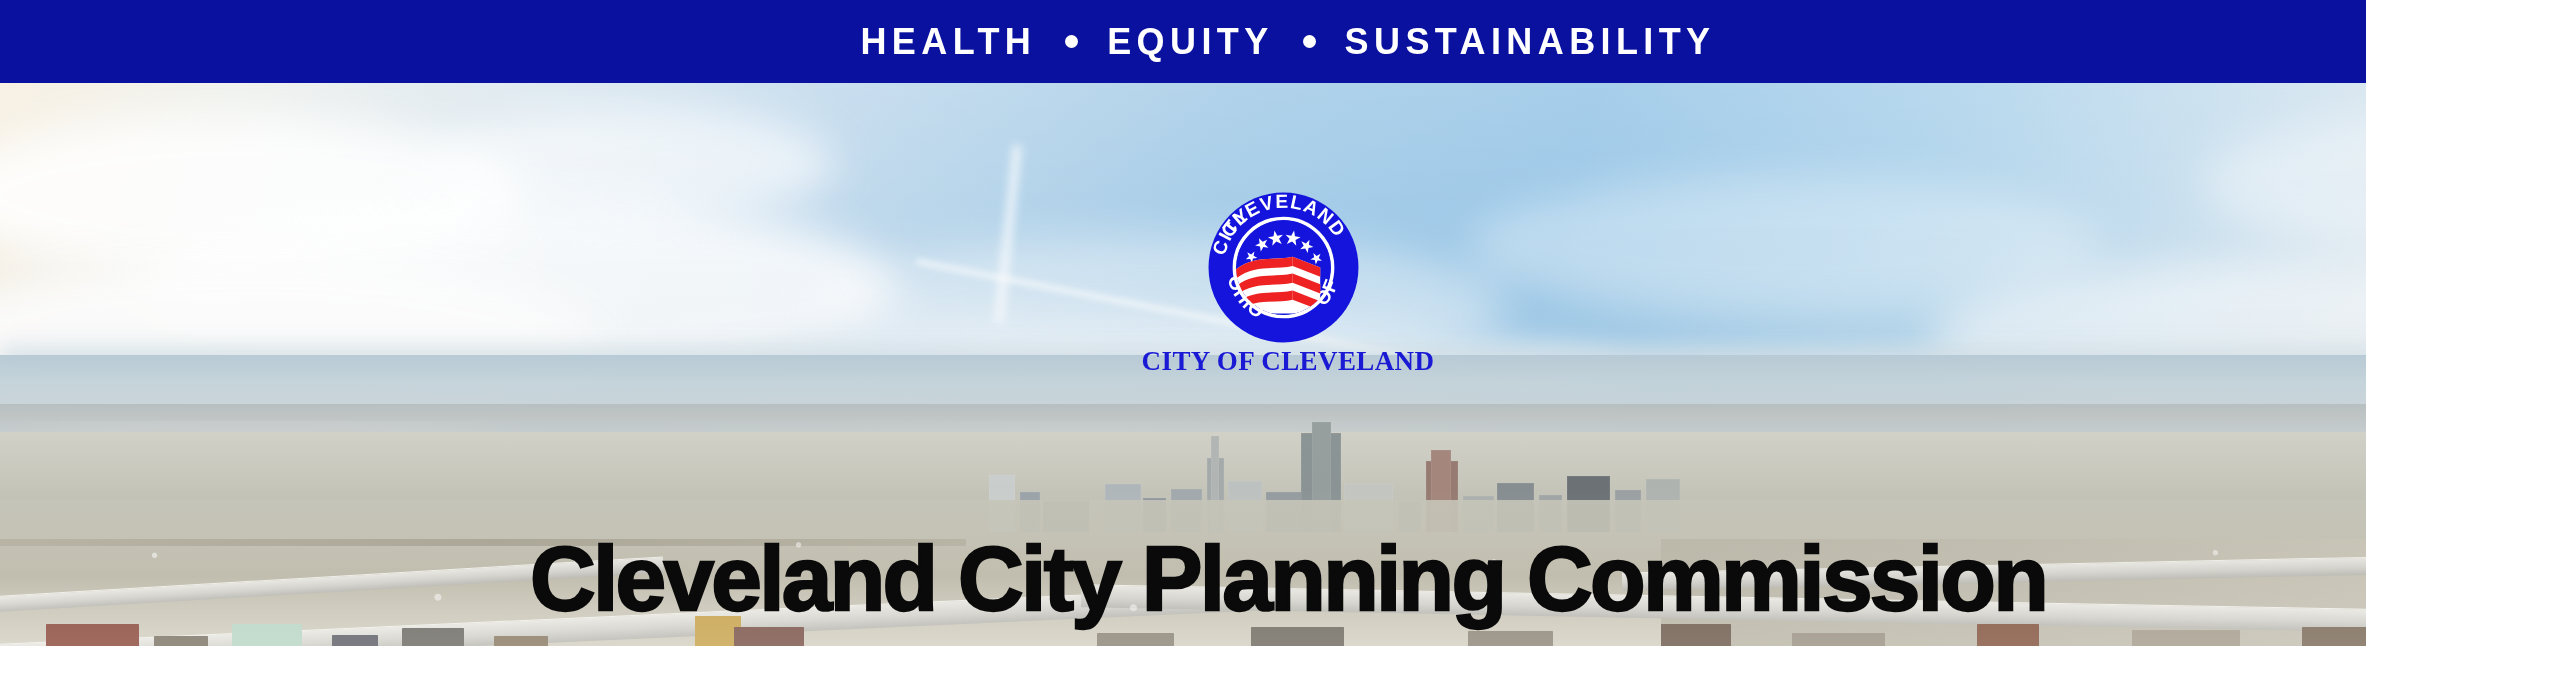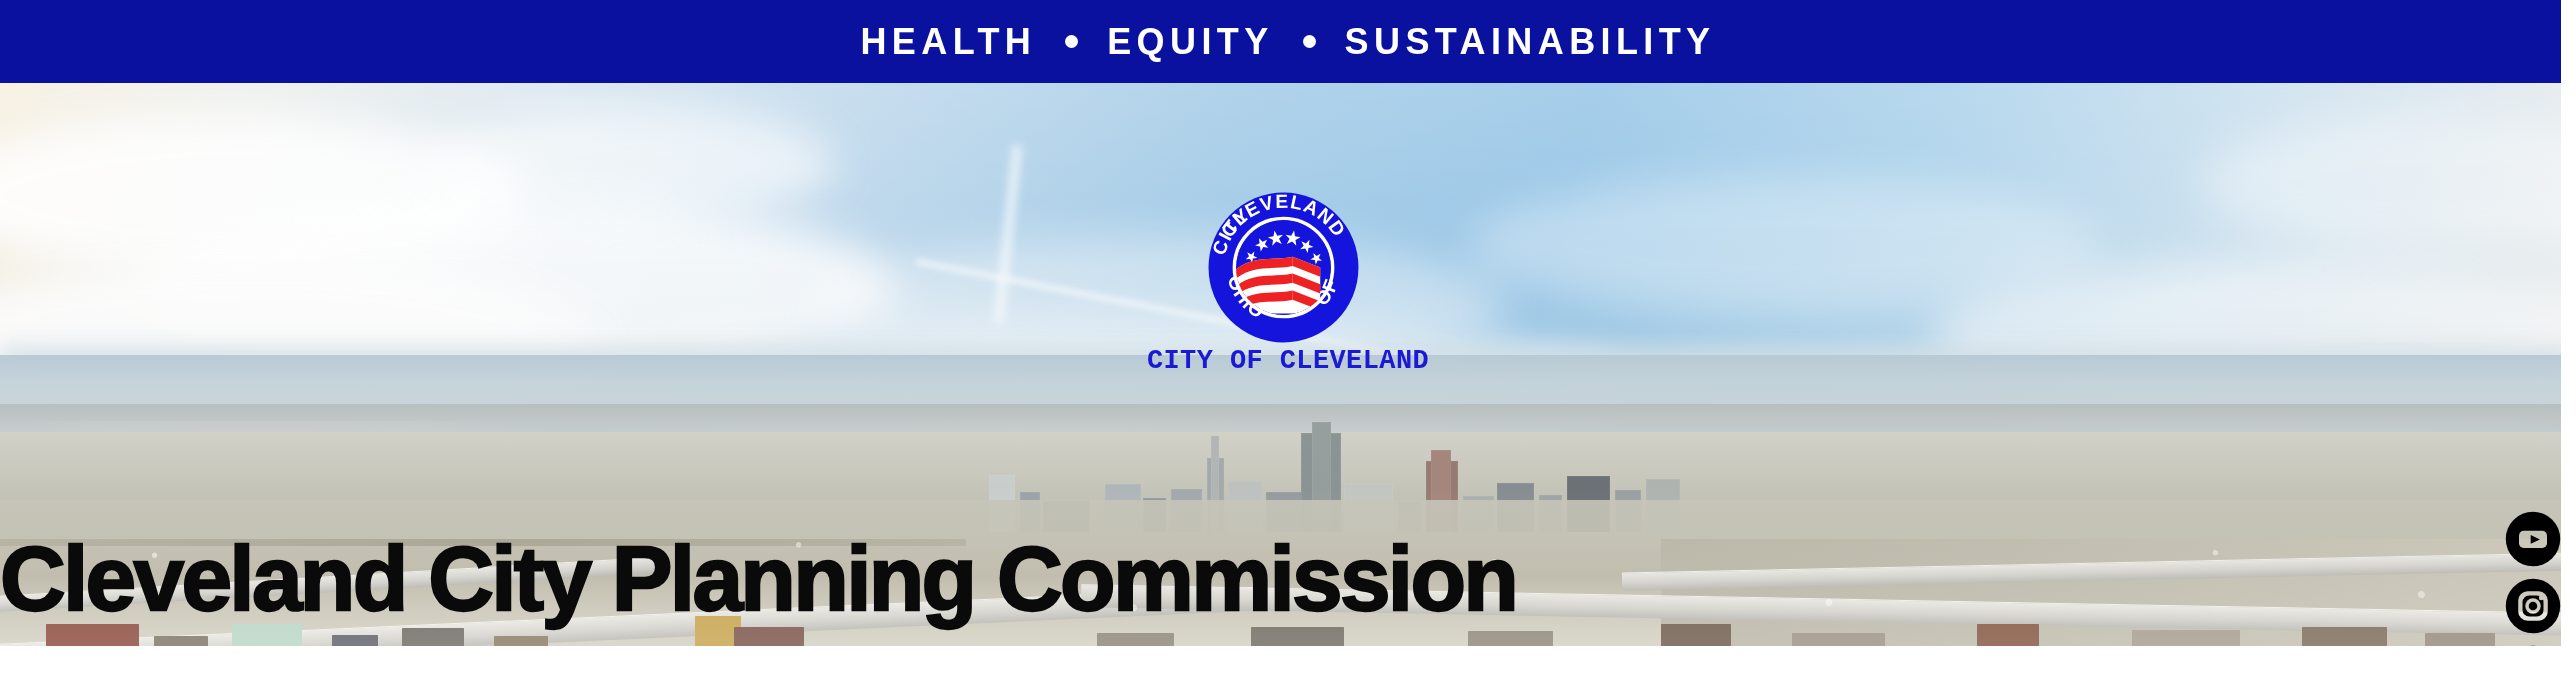--- a/index.html
+++ b/index.html
@@ -1,18 +1,18 @@
 <!DOCTYPE html>
 <html style="font-size:12.4px"><head>
 <meta charset="utf-8">
 <style>
   html,body{margin:0;padding:0;background:#fff;}
   body{font-family:"Liberation Sans",sans-serif;}
 
-  #page{position:relative;width:2561px;height:682px;background:#a21caf;overflow:hidden;}
+  #page{position:relative;width:2366px;height:682px;background:#a21caf;overflow:hidden;}
 
   
   #banner{position:absolute;left:0;top:0;width:2576px;height:83px;background:#0a119e;
           display:flex;align-items:center;justify-content:center;}
   #banner-text{color:#ffffff;font-size:36px;font-weight:bold;letter-spacing:5.4px;
                white-space:pre;font-family:"Liberation Sans",sans-serif;}
   .bdot{display:inline-block;width:13px;height:13px;border-radius:50%;background:#fff;
         vertical-align:middle;margin:0 29px 4.6px 29px;}
 
   
@@ -101,27 +101,27 @@
         linear-gradient(180deg,rgba(255,255,255,.10) 0%,rgba(255,255,255,0) 22%,
         rgba(0,0,0,.03) 72%,rgba(255,255,255,.18) 100%);}
 
   
   #seal-wrap{position:absolute;left:1207px;top:108px;width:153px;height:153px;}
   #seal{width:153px;height:153px;display:block;}
 
   
   #city-name{position:absolute;left:0;right:0;top:263px;text-align:center;
              color:#1a1ad4;font-size:27px;font-weight:bold;letter-spacing:0.4px;
-             font-family:Liberation Mono, monospace;}
+             font-family:Liberation Serif, serif;}
   #mayor-name{position:absolute;left:0;right:0;top:294px;text-align:center;
               color:#2a35c8;font-size:22.4px;font-weight:normal;letter-spacing:0.2px;
               font-family:"Liberation Serif",serif;}
 
   
-  #title{position:absolute;left:0;right:0;top:450px;
+  #title{position:absolute;left:0;right:0;top:450px;text-align:center;
          color:#0a0a0a;font-size:91px;font-weight:bold;letter-spacing:-2.7px;
          line-height:1;white-space:nowrap;font-family:"Liberation Sans",sans-serif;
          -webkit-text-stroke:2.3px #0a0a0a;}
 
   
   #social{position:absolute;left:2505px;top:428px;width:62px;}
   .sico{width:56px;height:56px;display:block;margin-bottom:10.8px;}
 
   
   #bottom{position:absolute;left:0;top:646px;width:2576px;height:36px;background:#ffffff;}

